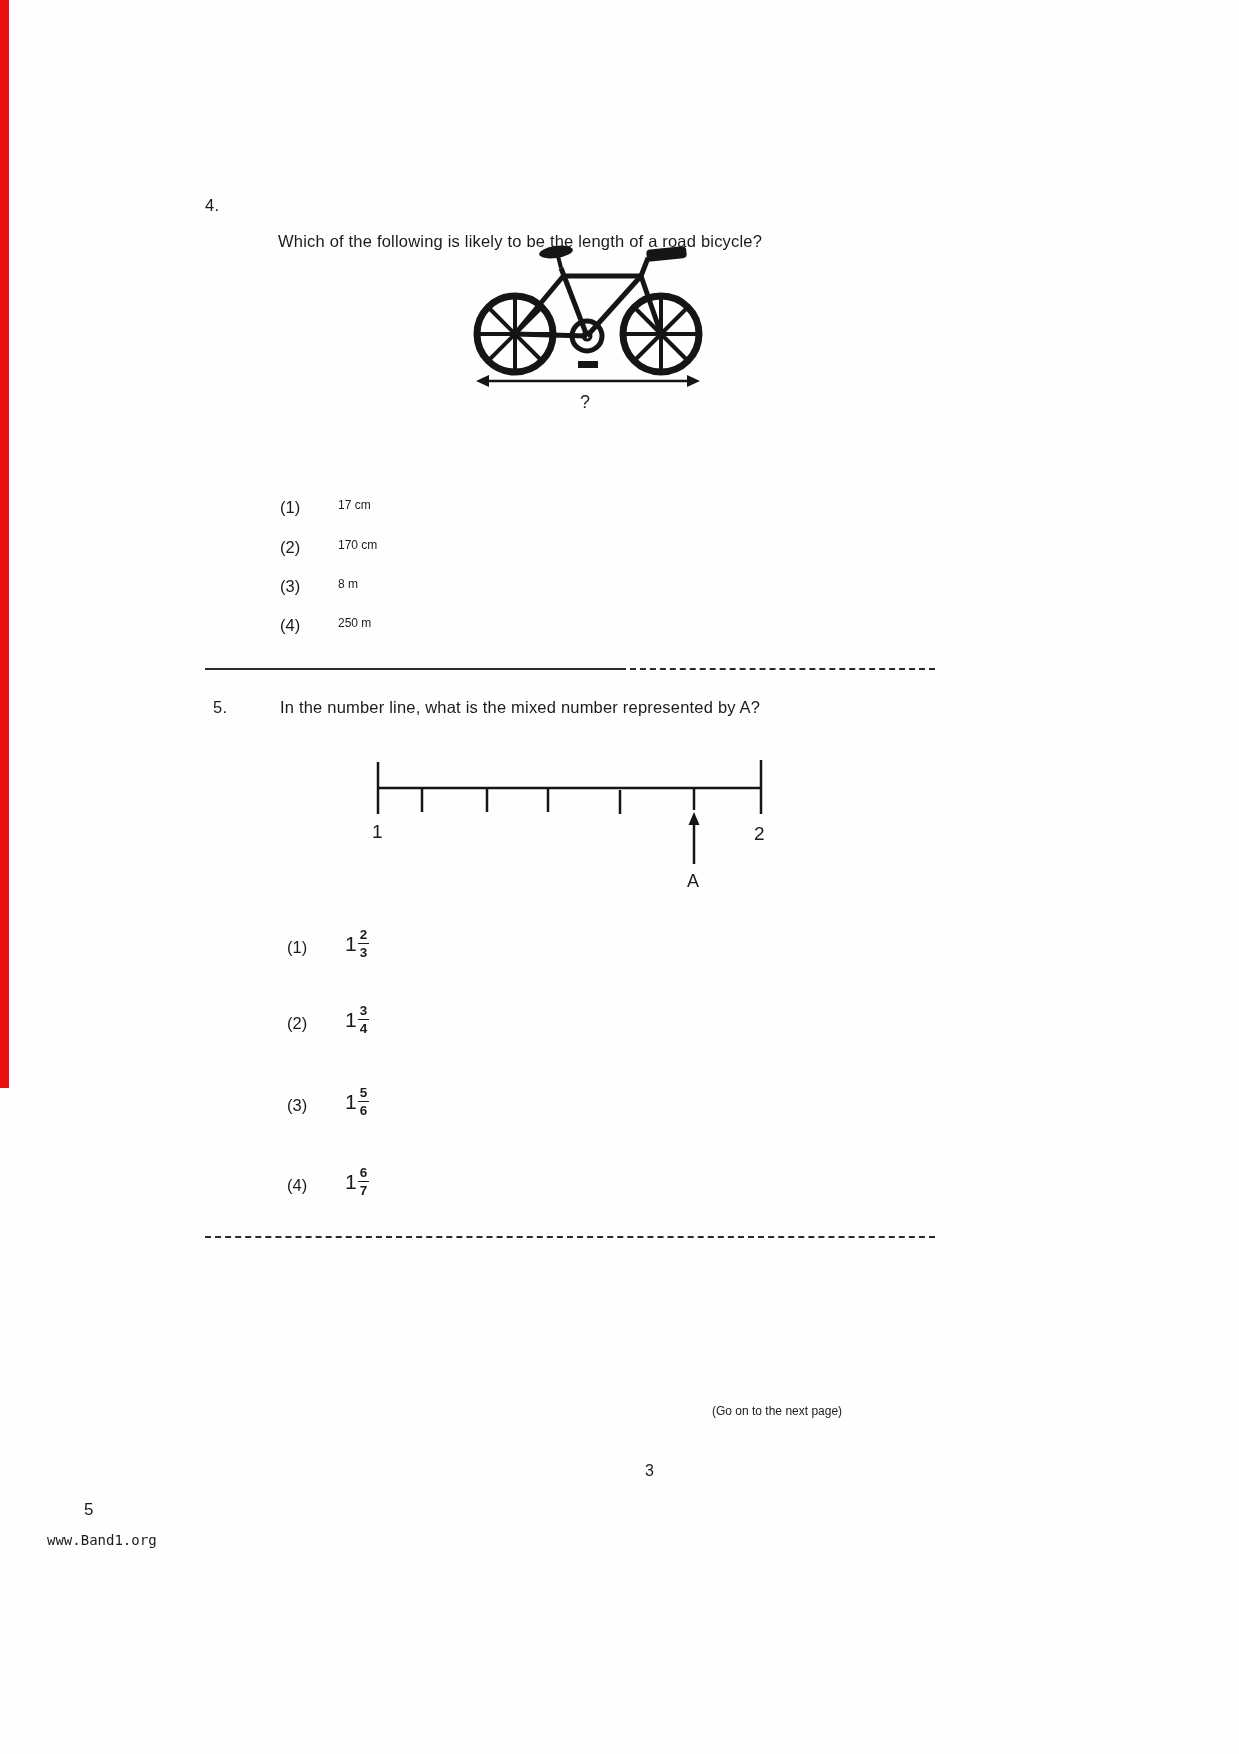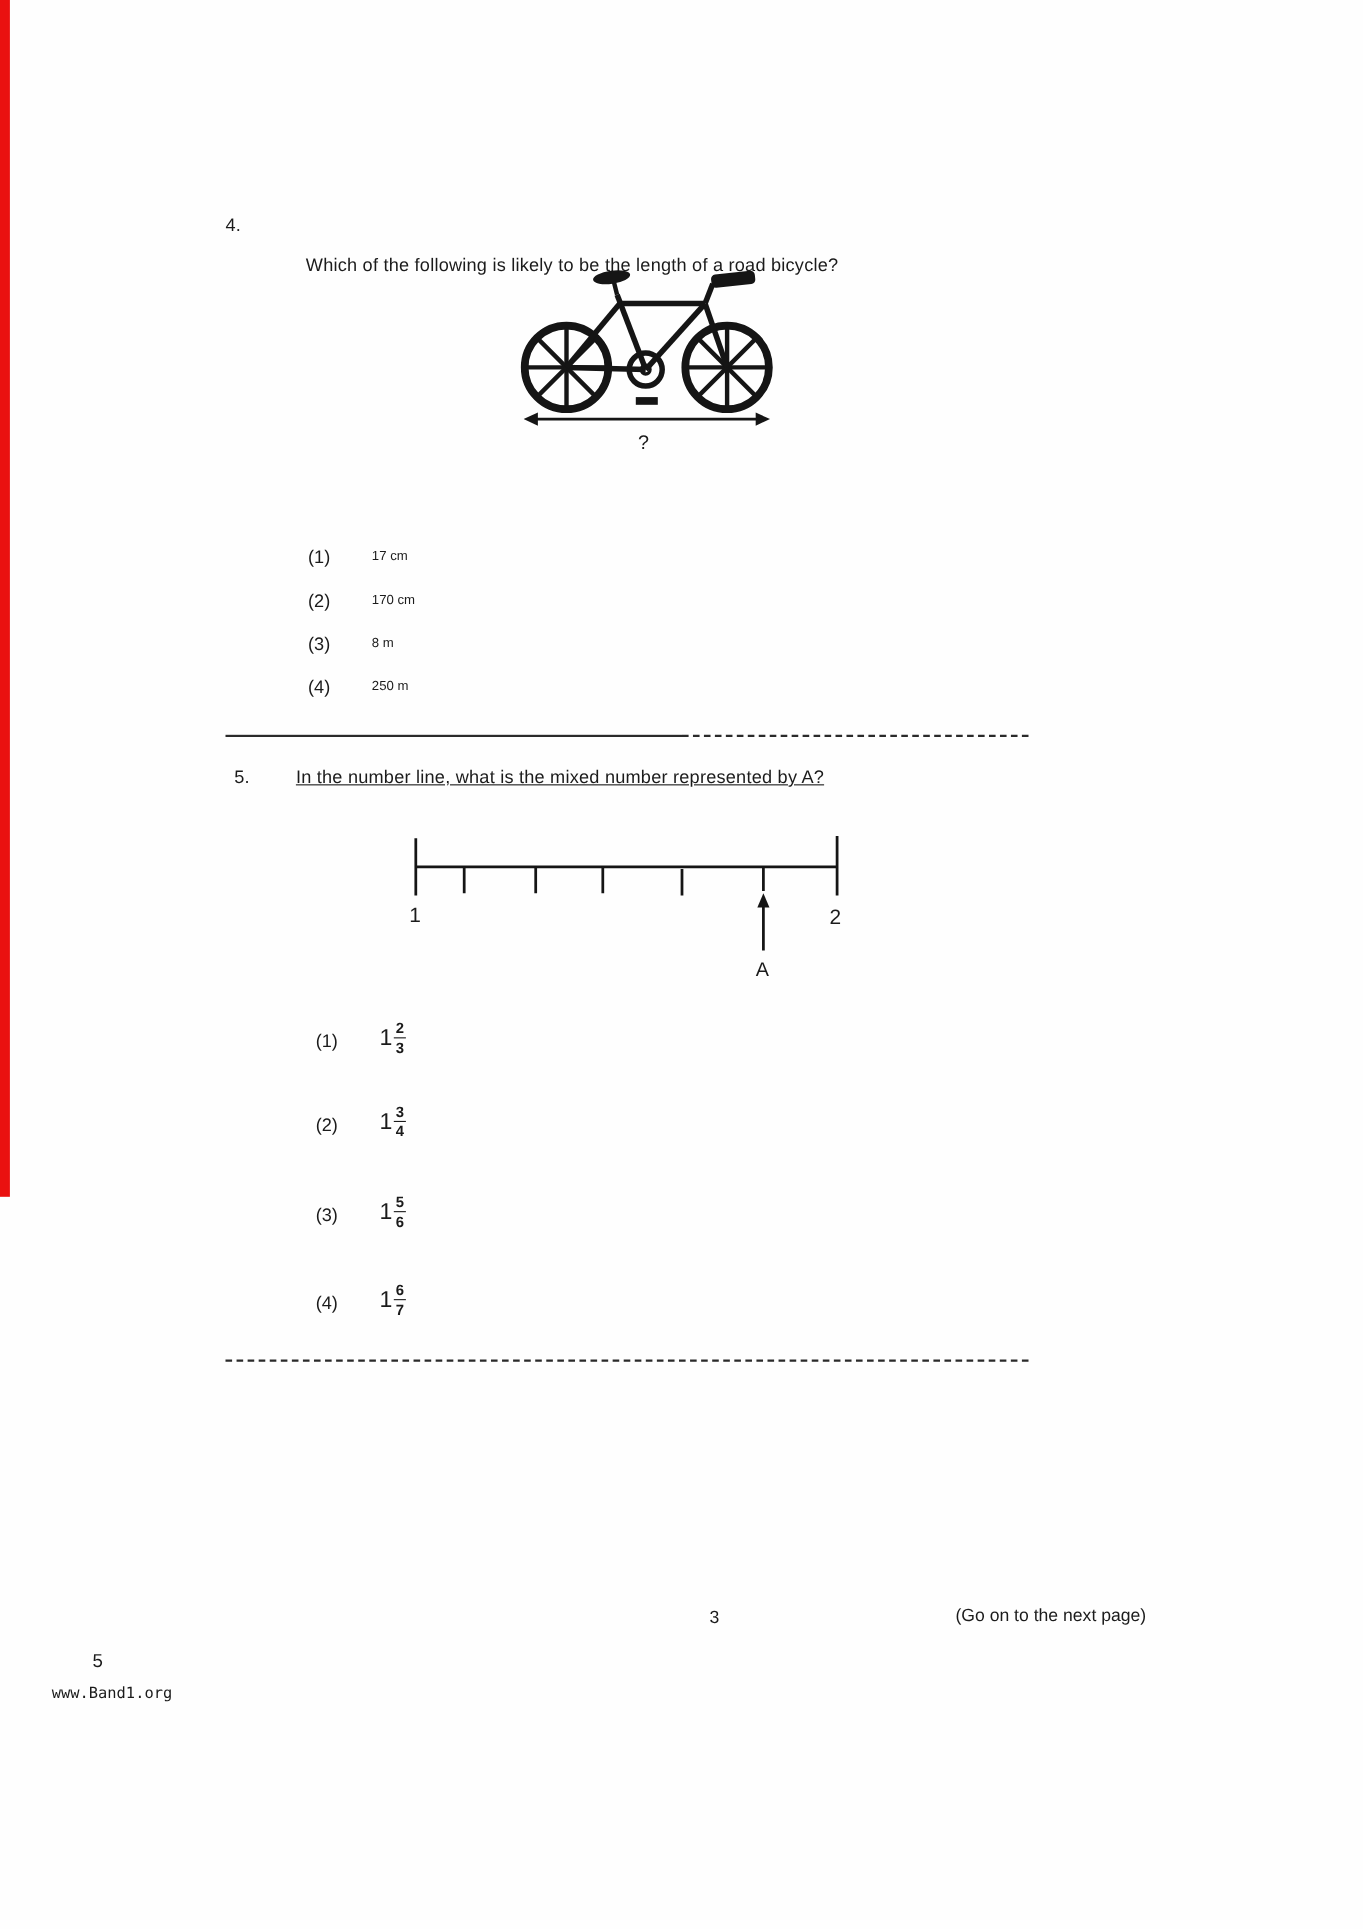--- a/index.html
+++ b/index.html
@@ -91,21 +91,21 @@
   <span class="opt-value">250 m</span>
 </div>
 
 <div class="abs" style="left:205px;top:668px;width:730px;height:2px;">
   <div class="divider-solid" style="position:absolute;left:0;top:0;width:415px;"></div>
   <div class="divider-dashed" style="position:absolute;left:415px;top:0;width:315px;"></div>
 </div>
 
 <div class="abs" style="left:205px;top:698px;width:760px;">
   <span class="abs qtext" style="left:8px;top:0;">5.</span>
-  <span class="abs qtext" style="left:64px;top:0;width:650px;text-decoration:underline;">In the number line, what is the mixed number represented by A?</span>
+  <span class="abs qtext" style="left:75px;top:0;width:650px;">In the number line, what is the mixed number represented by A?</span>
 </div>
 
 <svg class="abs" style="left:358px;top:750px;" width="430" height="145" viewBox="0 0 430 145">
 
   <line class="stroke" x1="20" y1="38" x2="403" y2="38" stroke-width="2.5"></line>
 
   <line class="stroke" x1="20" y1="12" x2="20" y2="64" stroke-width="2.5"></line>
 
   <line class="stroke" x1="64" y1="38" x2="64" y2="62" stroke-width="2.5"></line>
   <line class="stroke" x1="129" y1="38" x2="129" y2="62" stroke-width="2.5"></line>
@@ -160,16 +160,16 @@
     <span class="frac">
       <span class="num">6</span>
       <span class="den">7</span>
     </span>
   </span>
 </div>
 
 <div class="abs divider-dashed" style="left:205px;top:1236px;width:730px;height:0;"></div>
 
 <div class="abs" style="left:645px;top:1462px;font-size:16px;">3</div>
-<div class="abs" style="left:712px;top:1461px;width:330px;text-align:right;font-size:16px;">(Go on to the next page)</div>
+<div class="abs" style="left:712px;top:1404px;width:330px;text-align:left;font-size:12px;">(Go on to the next page)</div>
 
 <div class="abs" style="left:84px;top:1500px;font-size:17px;">5</div>
 <div class="abs footer-mono" style="left:47px;top:1532px;font-size:14px;">www.Band1.org</div>
 
 </body></html>

